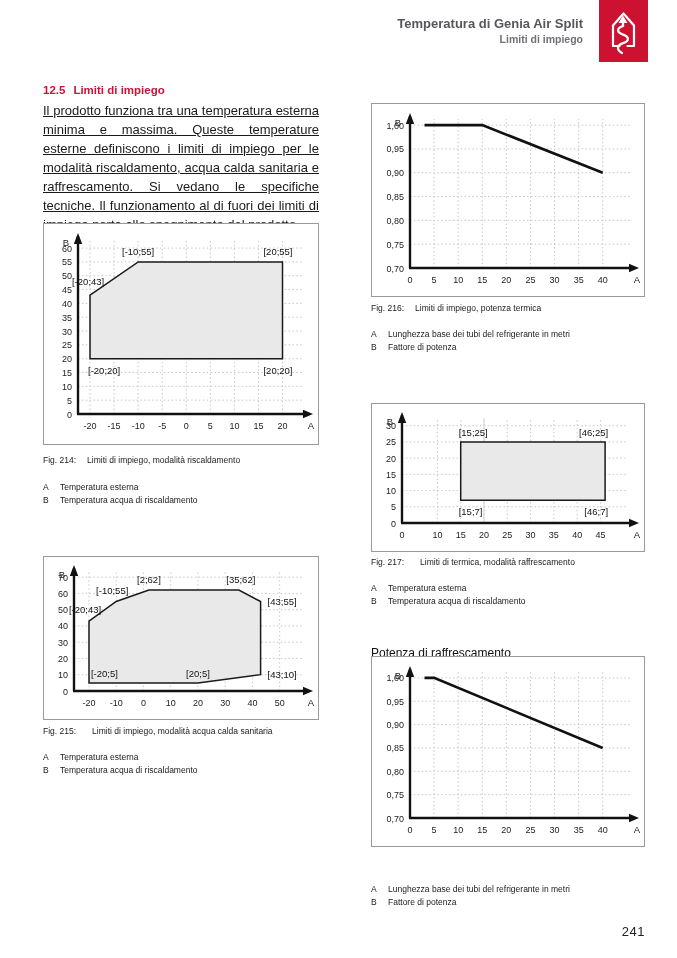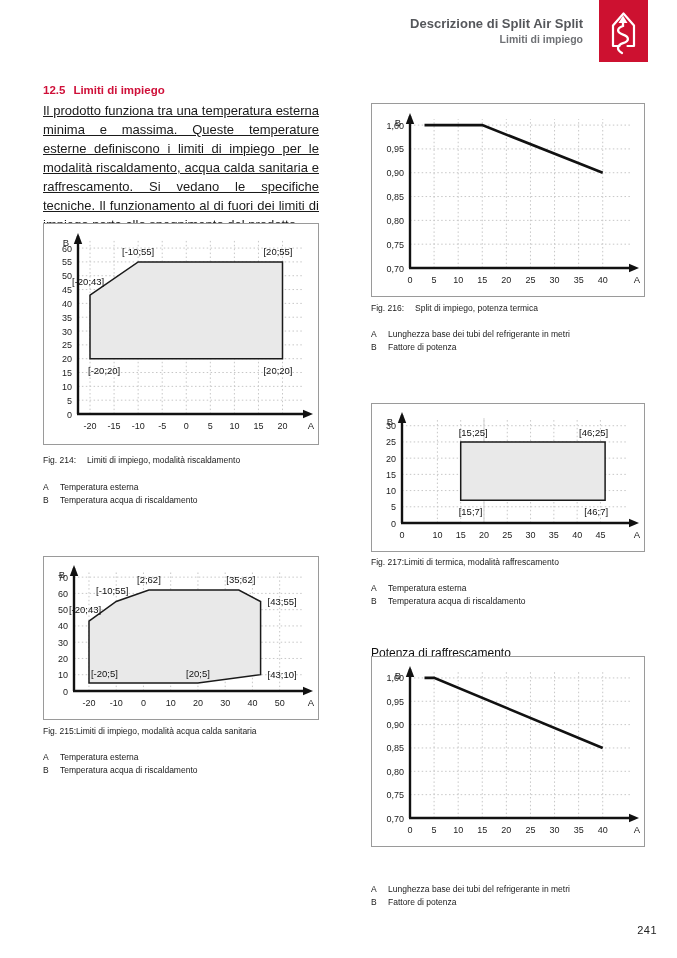--- a/index.html
+++ b/index.html
@@ -21,46 +21,46 @@
   .sec-heading{font-size:11.5px;font-weight:bold;color:#cf1039;}
   .sec-heading .num{margin-right:8px;}
   .body-par{font-size:13px;line-height:19px;text-align:justify;color:#1a1a1a;text-decoration:underline;}
 
   .fig-heading{font-size:12px;font-weight:normal;color:#111;margin-top:22px;}
   .chartbox{border:1px solid #9a9a9a;background:#fff;box-sizing:border-box;}
   .chartbox svg{display:block;}
 
   .caption{font-size:8.5px;color:#1a1a1a;white-space:nowrap;}
   .caption .cl.gap{margin-right:11px;}
-  .caption .cl.tight{margin-right:0;}
+  .caption .cl.tight{margin-right:16px;}
 
   .legend{font-size:8.5px;color:#1a1a1a;}
   .lrow{display:flex;line-height:12.5px;}
   .lkey{width:17px;flex:none;}
 
-  .pagenum{position:absolute;right:20px;top:924px;font-size:11px;color:#222;letter-spacing:0.5px;}
+  .pagenum{position:absolute;right:32px;top:924px;font-size:13px;color:#222;letter-spacing:0.5px;}
 
   
   .grid{stroke:#c7c7c7;stroke-width:1;stroke-dasharray:1.5 2.4;fill:none;}
   .vline{stroke:#d9d9d9;stroke-width:1.2;fill:none;}
   .axis{stroke:#111;stroke-width:2.4;}
   .arrow{fill:#111;stroke:none;}
   .poly{fill:#e9e9e9;stroke:#1a1a1a;stroke-width:1.5;}
   .series{fill:none;stroke:#111;stroke-width:2.6;}
   .tick{font:9px "Liberation Sans",sans-serif;fill:#222;}
   .axlab{font:9.5px "Liberation Sans",sans-serif;fill:#222;}
   .plabel{font:9.5px "Liberation Sans",sans-serif;fill:#111;}
 </style>
 </head>
 <body>
 
 <div class="page">
 
   <div class="hdr">
-    <div class="hdr-title">Descrizione di Split Air Split</div>
+    <div class="hdr-title">Temperatura di Genia Air Split</div>
     <div class="hdr-sub">Limiti di impiego</div>
   </div>
   <div class="logo">
     <svg width="49" height="62" viewBox="0 0 49 62">
       <path d="M20.5 46 L14 46 L14 25.5 L24.5 13.5 L35 25.5 L35 46 L28.5 46" fill="none" stroke="#ffffff" stroke-width="2.2" stroke-linejoin="round" stroke-linecap="round"></path>
       <path d="M23 53 C17.5 50 17.5 45.5 24 43.2 C30.5 41 30.5 36.8 24 34.6 C17.5 32.4 17.5 28.2 24 26 L24 22.5" fill="none" stroke="#ffffff" stroke-width="2.3" stroke-linecap="round"></path>
       <polygon points="24,15.5 19.5,23 28.5,23" fill="#ffffff"></polygon>
     </svg>
   </div>
 
@@ -246,21 +246,21 @@
           <text x="32" y="119.86593059936904" class="tick" text-anchor="end">0,80</text>
           <text x="32" y="96.0488958990536" class="tick" text-anchor="end">0,85</text>
           <text x="32" y="72.23186119873813" class="tick" text-anchor="end">0,90</text>
           <text x="32" y="48.4148264984227" class="tick" text-anchor="end">0,95</text>
           <text x="32" y="24.59779179810721" class="tick" text-anchor="end">1,00</text>
           <text x="29" y="22" class="axlab" text-anchor="end">B</text>
           <text x="268" y="179" class="axlab" text-anchor="end">A</text>
         </svg>
     </div>
     <div class="abs caption" style="top:303px">
-      <span class="cl gap">Fig. 216:</span><span>Split di impiego, potenza termica</span>
+      <span class="cl gap">Fig. 216:</span><span>Limiti di impiego, potenza termica</span>
     </div>
     <div class="abs legend" style="top:328px">
       <div class="lrow">
           <span class="lkey">A</span>
           <span>Lunghezza base dei tubi del refrigerante in metri</span>
         </div>
       <div class="lrow">
           <span class="lkey">B</span>
           <span>Fattore di potenza</span>
         </div>

